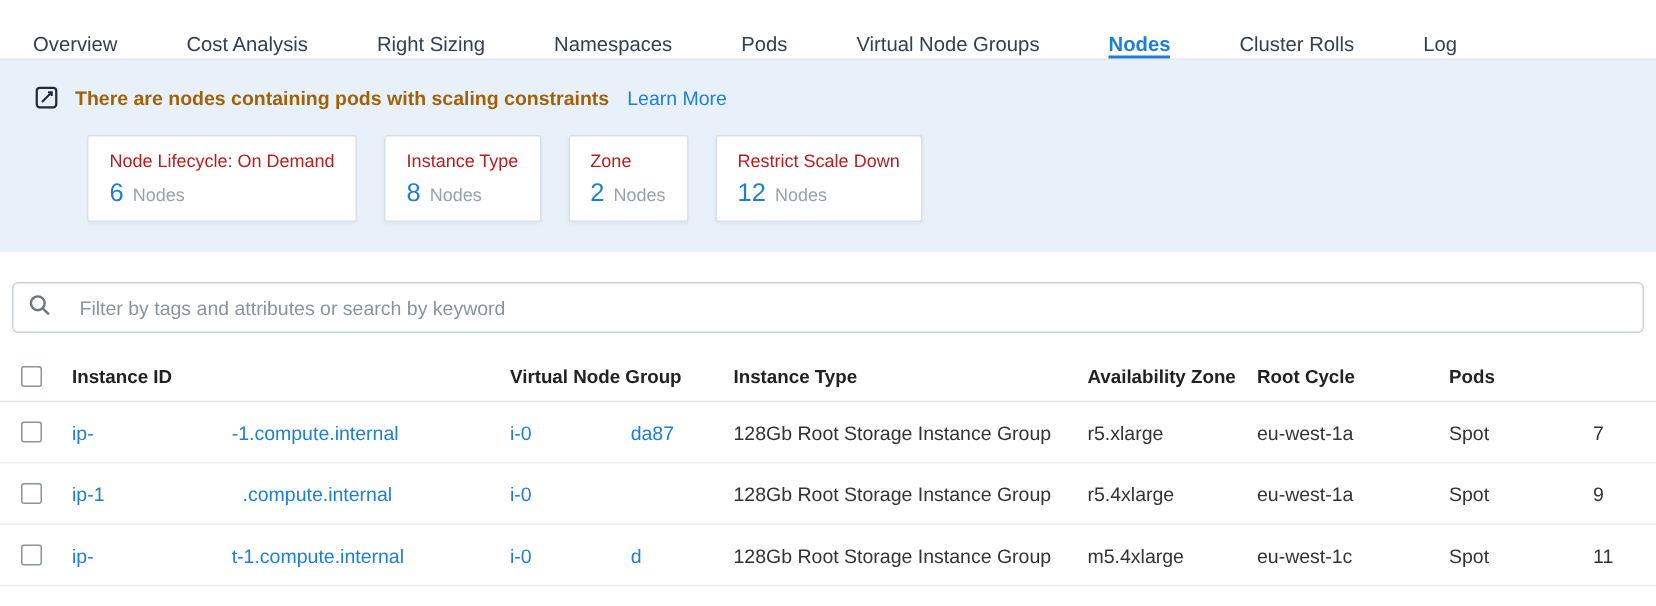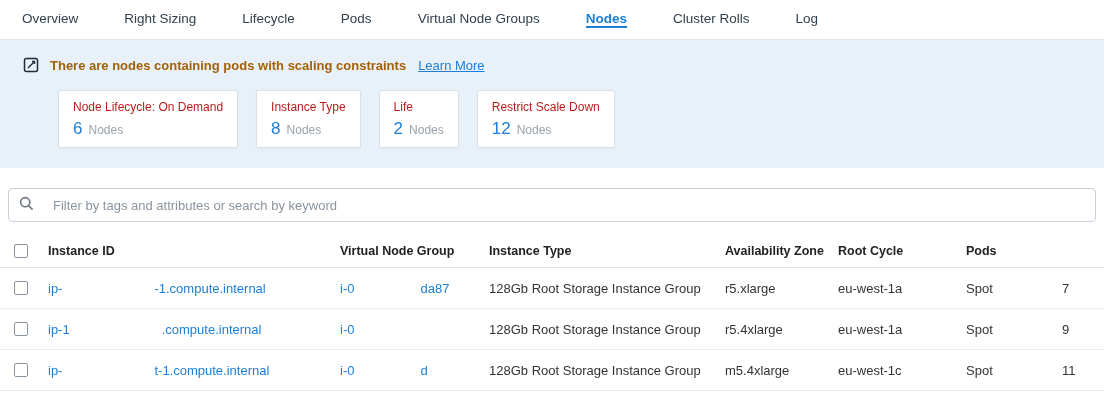--- a/index.html
+++ b/index.html
@@ -1,31 +1,31 @@
 <!DOCTYPE html>
 <html><head>
 <meta charset="utf-8">
 <style>
   * { box-sizing: border-box; margin: 0; padding: 0; }
   html, body { width: 1104px; height: 404px; overflow: hidden; background: #fff;
     font-family: "Liberation Sans", sans-serif; font-size: 13px; color: #333; }
 
   
-  .tabbar { display: flex; align-items: center; height: 40px; border-bottom: 1px solid #e4e7ea;
-    padding: 10px 22px; gap: 46px; }
+  .tabbar { display: flex; align-items: flex-end; height: 40px; border-bottom: 1px solid #e4e7ea;
+    padding: 0 22px; gap: 46px; }
   .tab { display: flex; align-items: center; font-size: 13.5px; color: #33404d; cursor: pointer;
     border-bottom: 2px solid transparent; white-space: nowrap; }
   .tab.active { color: #1c7ed6; border-bottom-color: #1c7ed6; font-weight: bold; }
 
   
   .banner { background: #e8f1fa; padding: 16px 22px 20px 22px; }
   .banner-head { display: flex; align-items: center; gap: 10px; }
   .banner-icon { width: 18px; height: 18px; display: inline-flex; align-items: center; justify-content: center; }
   .banner-msg { font-weight: bold; color: #a16207; font-size: 13px; }
-  .banner-link { color: #1c7ed6; text-decoration: underline; font-size: 13px; cursor: pointer; margin-left: 2px; }
+  .banner-link { color: #1c7ed6; font-size: 13px; cursor: pointer; margin-left: 2px; }
   .cards { display: flex; gap: 18px; margin: 16px 0 0 36px; }
   .card { background: #fff; border: 1px solid #d9e1e8; border-radius: 2px; padding: 9px 14px 8px 14px;
     box-shadow: 0 1px 2px rgba(0,0,0,0.04); cursor: pointer; }
   .card-label { font-size: 12px; color: #b91c1c; margin-bottom: 5px; white-space: nowrap; }
   .card-valrow { display: flex; align-items: baseline; gap: 6px; }
   .card-value { font-size: 17px; color: #1c7ed6; font-weight: normal; }
   .card-unit { font-size: 12px; color: #98a2ac; }
 
   
   .searchwrap { margin: 20px 8px 0 8px; }
@@ -47,22 +47,23 @@
   .namecell, .idcell { display: flex; align-items: center; overflow: hidden; }
   .gap-name { display: inline-block; width: 92px; flex: 0 0 auto; }
   .gap-id { display: inline-block; width: 66px; flex: 0 0 auto; }
   .cell { white-space: nowrap; overflow: hidden; }
 </style>
 </head>
 <body>
 
 <nav class="tabbar">
   <div class="tab">Overview</div>
+  <div class="tab">Cost Analysis</div>
   <div class="tab">Right Sizing</div>
-  <div class="tab">Lifecycle</div>
+  <div class="tab">Namespaces</div>
   <div class="tab">Pods</div>
   <div class="tab">Virtual Node Groups</div>
   <div class="tab active">Nodes</div>
   <div class="tab">Cluster Rolls</div>
   <div class="tab">Log</div>
 </nav>
 
 <section class="banner">
   <div class="banner-head">
     <span class="banner-icon">
@@ -85,21 +86,21 @@
       </div>
     </div>
     <div class="card">
       <div class="card-label">Instance Type</div>
       <div class="card-valrow">
         <span class="card-value">8</span>
         <span class="card-unit">Nodes</span>
       </div>
     </div>
     <div class="card">
-      <div class="card-label">Life</div>
+      <div class="card-label">Zone</div>
       <div class="card-valrow">
         <span class="card-value">2</span>
         <span class="card-unit">Nodes</span>
       </div>
     </div>
     <div class="card">
       <div class="card-label">Restrict Scale Down</div>
       <div class="card-valrow">
         <span class="card-value">12</span>
         <span class="card-unit">Nodes</span>

